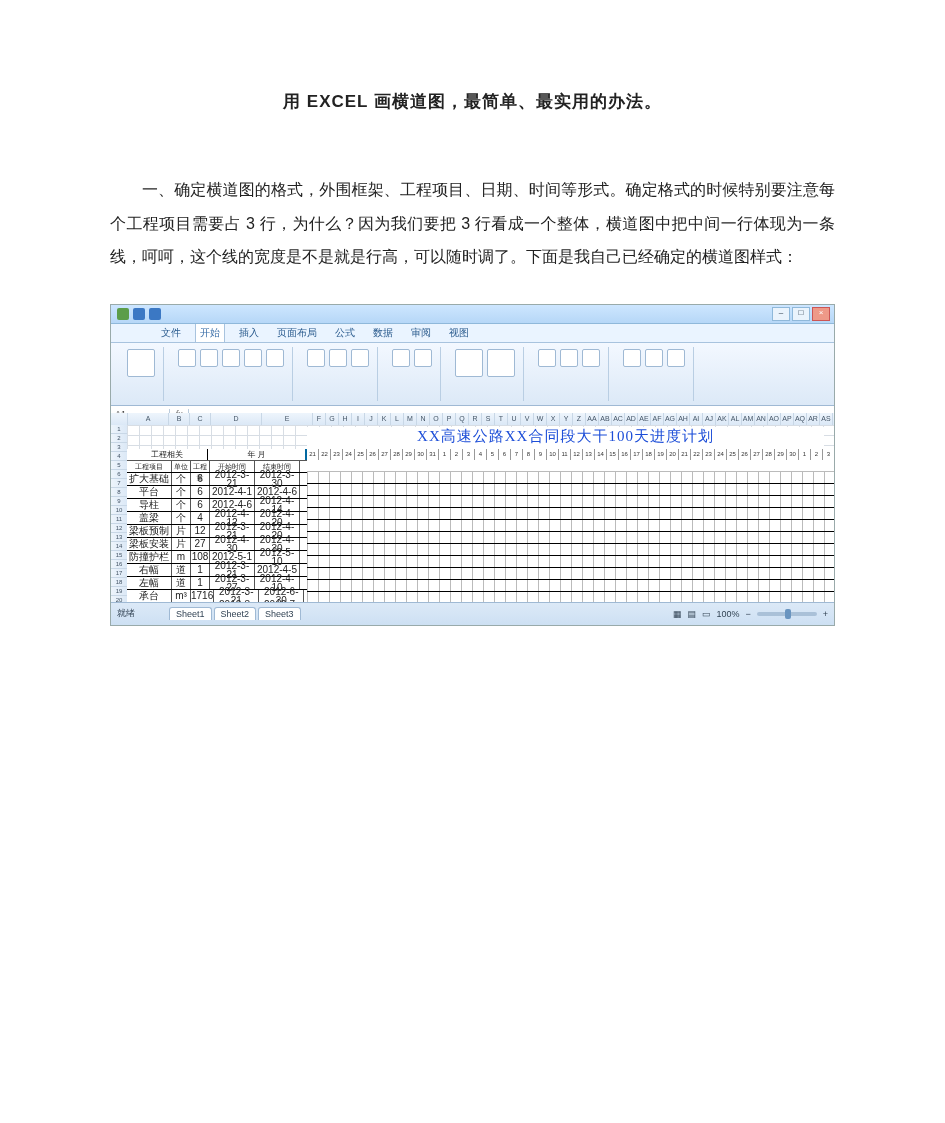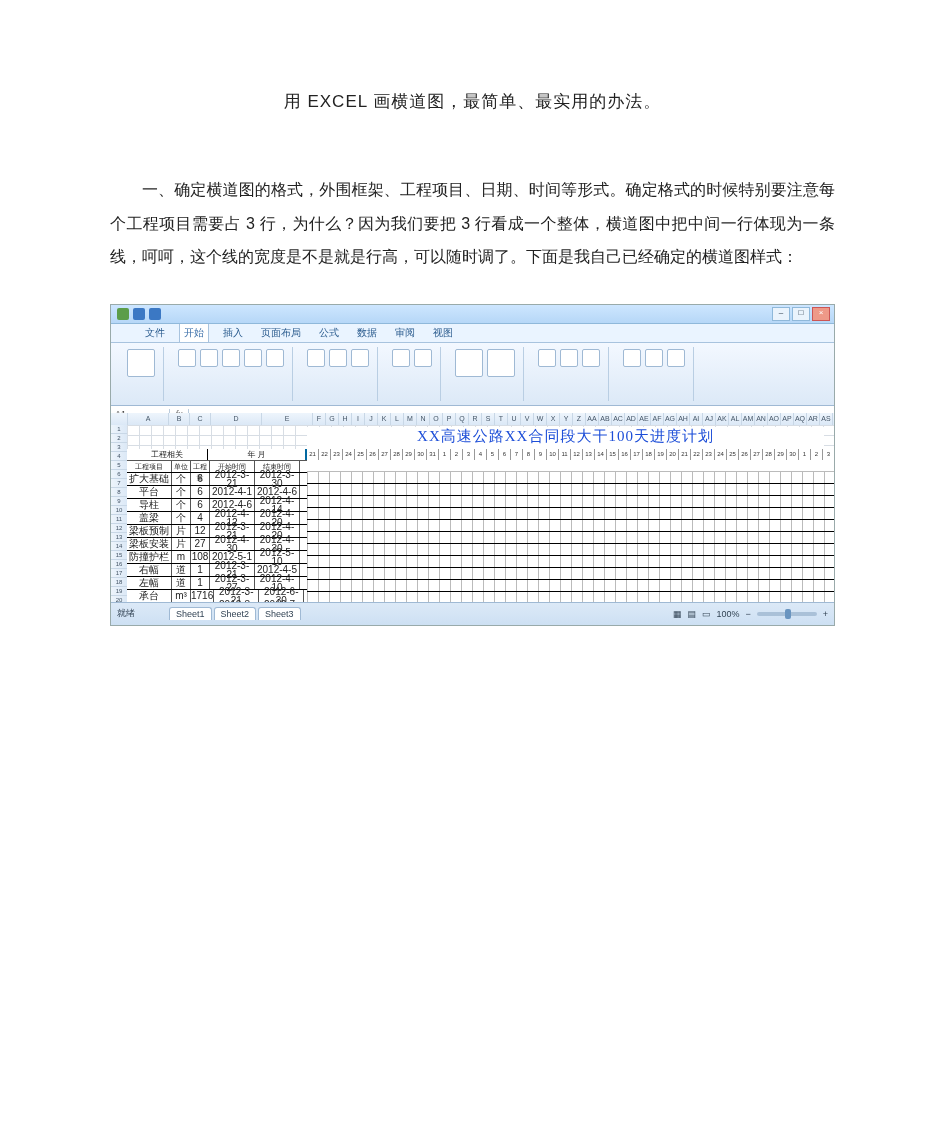--- a/index.html
+++ b/index.html
@@ -1,28 +1,28 @@
 <!DOCTYPE html>
 <html><head>
 <meta charset="utf-8">
 <style>
   html,body{margin:0;padding:0;background:#fff;font-family:"Microsoft YaHei","SimSun",sans-serif;color:#222}
   .page{width:945px;height:1123px;box-sizing:border-box;padding:90px 110px 60px 110px;position:relative}
-  .title{text-align:center;font-size:17px;font-weight:400;margin-bottom:60px;letter-spacing:1px}
+  .title{text-align:center;font-size:17px;font-weight:700;margin-bottom:60px;letter-spacing:1px}
   .para{font-size:16px;line-height:2.1;text-align:justify;margin:0 0 30px 0;text-indent:2em}
   .figwrap{margin:6px 0 28px 0}
   .excel-shot{border:1px solid #9aa;background:linear-gradient(#f7fbff,#e8f2fb);height:320px;position:relative;overflow:hidden;font-family:Arial,"SimSun",sans-serif}
   .win-top{height:18px;background:linear-gradient(#cde6ff,#b6d7f7);border-bottom:1px solid #8fb8da;position:relative}
   .win-ctrl{position:absolute;right:4px;top:2px;display:flex;gap:2px}
   .win-btn{width:16px;height:12px;background:#eaf3fc;border:1px solid #8fb8da;font-size:8px;line-height:10px;text-align:center;color:#234}
   .win-btn.close{background:#e98;border-color:#c55;color:#fff}
   .qat{position:absolute;left:6px;top:3px;display:flex;gap:4px}
   .qat-ico{width:12px;height:12px;border-radius:2px;background:#5c9d4a}
   .qat-ico.s{background:#3b78c4}
-  .ribbon-tabs{height:18px;background:#eaf4ff;border-bottom:1px solid #a8c3de;display:flex;gap:10px;padding-left:30px;font-size:10px;color:#2a5b8e;align-items:flex-end}
+  .ribbon-tabs{height:18px;background:#eaf4ff;border-bottom:1px solid #a8c3de;display:flex;gap:10px;padding-left:46px;font-size:10px;color:#2a5b8e;align-items:flex-end}
   .ribbon-tabs span{padding:3px 4px 2px 4px}
   .ribbon-tabs .sel{background:#fff;border:1px solid #a8c3de;border-bottom:none;color:#3a6ea8}
   .ribbon-body{height:54px;background:linear-gradient(#f3f8ff,#dce9f7);border-bottom:1px solid #9fb9d4;display:flex;gap:6px;padding:4px 8px}
   .rgrp{border-right:1px solid #b9cee3;padding:2px 8px;display:flex;flex-direction:column;justify-content:space-between}
   .rgrp .icons{display:flex;gap:4px}
   .rgrp .ic{width:16px;height:16px;background:#fff;border:1px solid #9fb9d4;border-radius:2px}
   .rgrp .ic.big{width:26px;height:26px}
   .formula-bar{height:16px;background:#fff;border-bottom:1px solid #bcd;display:flex;align-items:center;font-size:9px;color:#444}
   .name-box{width:54px;border-right:1px solid #bcd;padding-left:4px}
   .fx{width:18px;text-align:center;border-right:1px solid #bcd;font-style:italic;color:#777}

